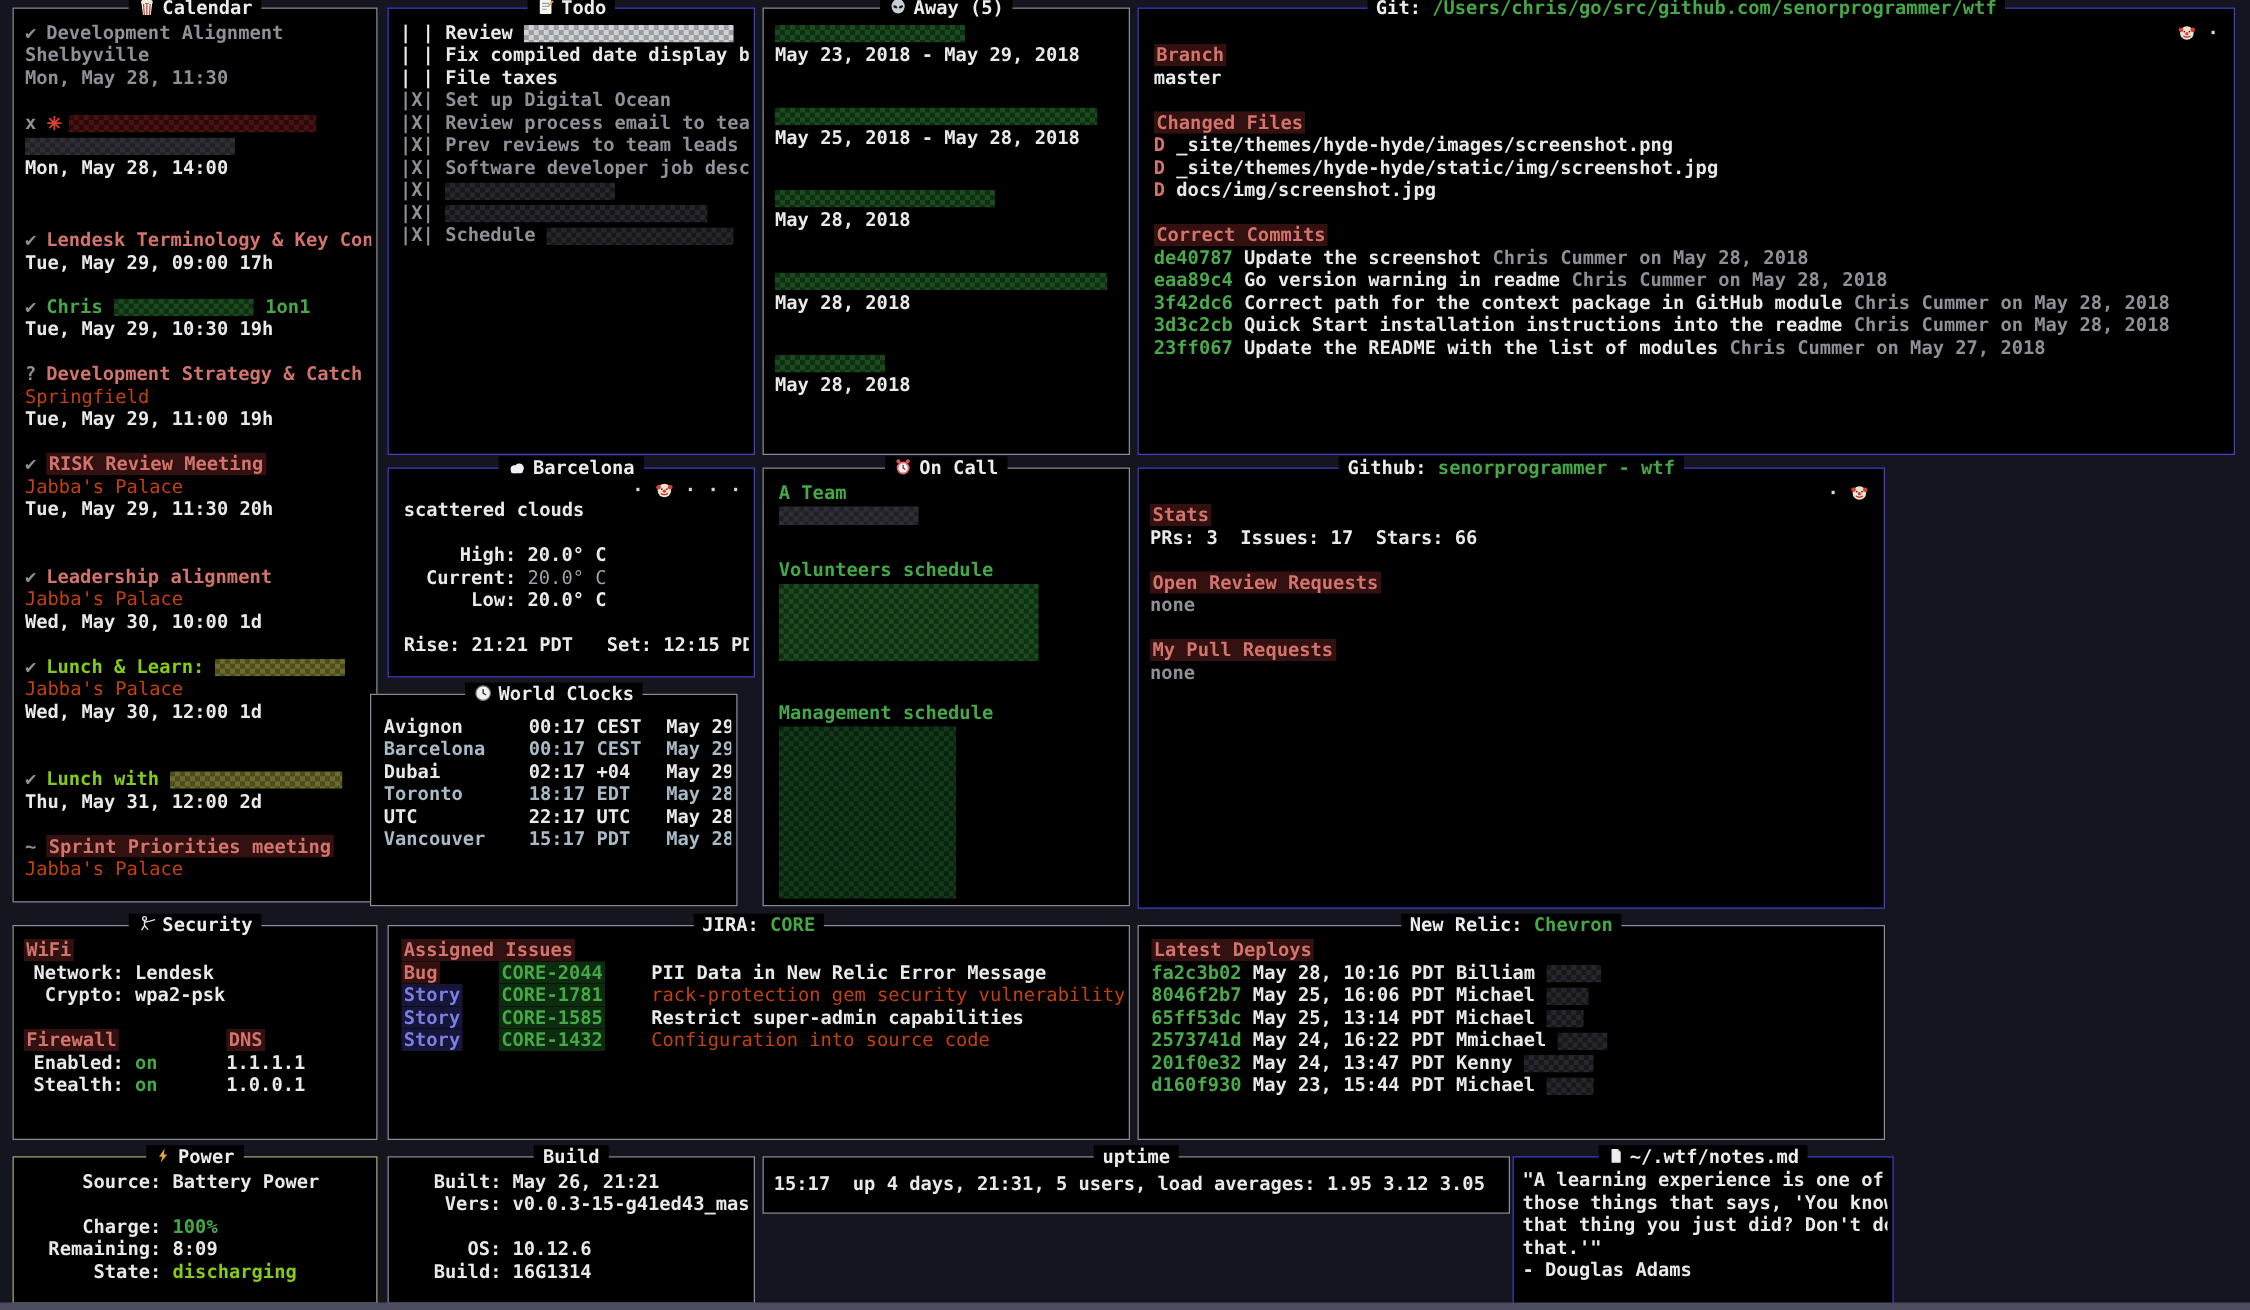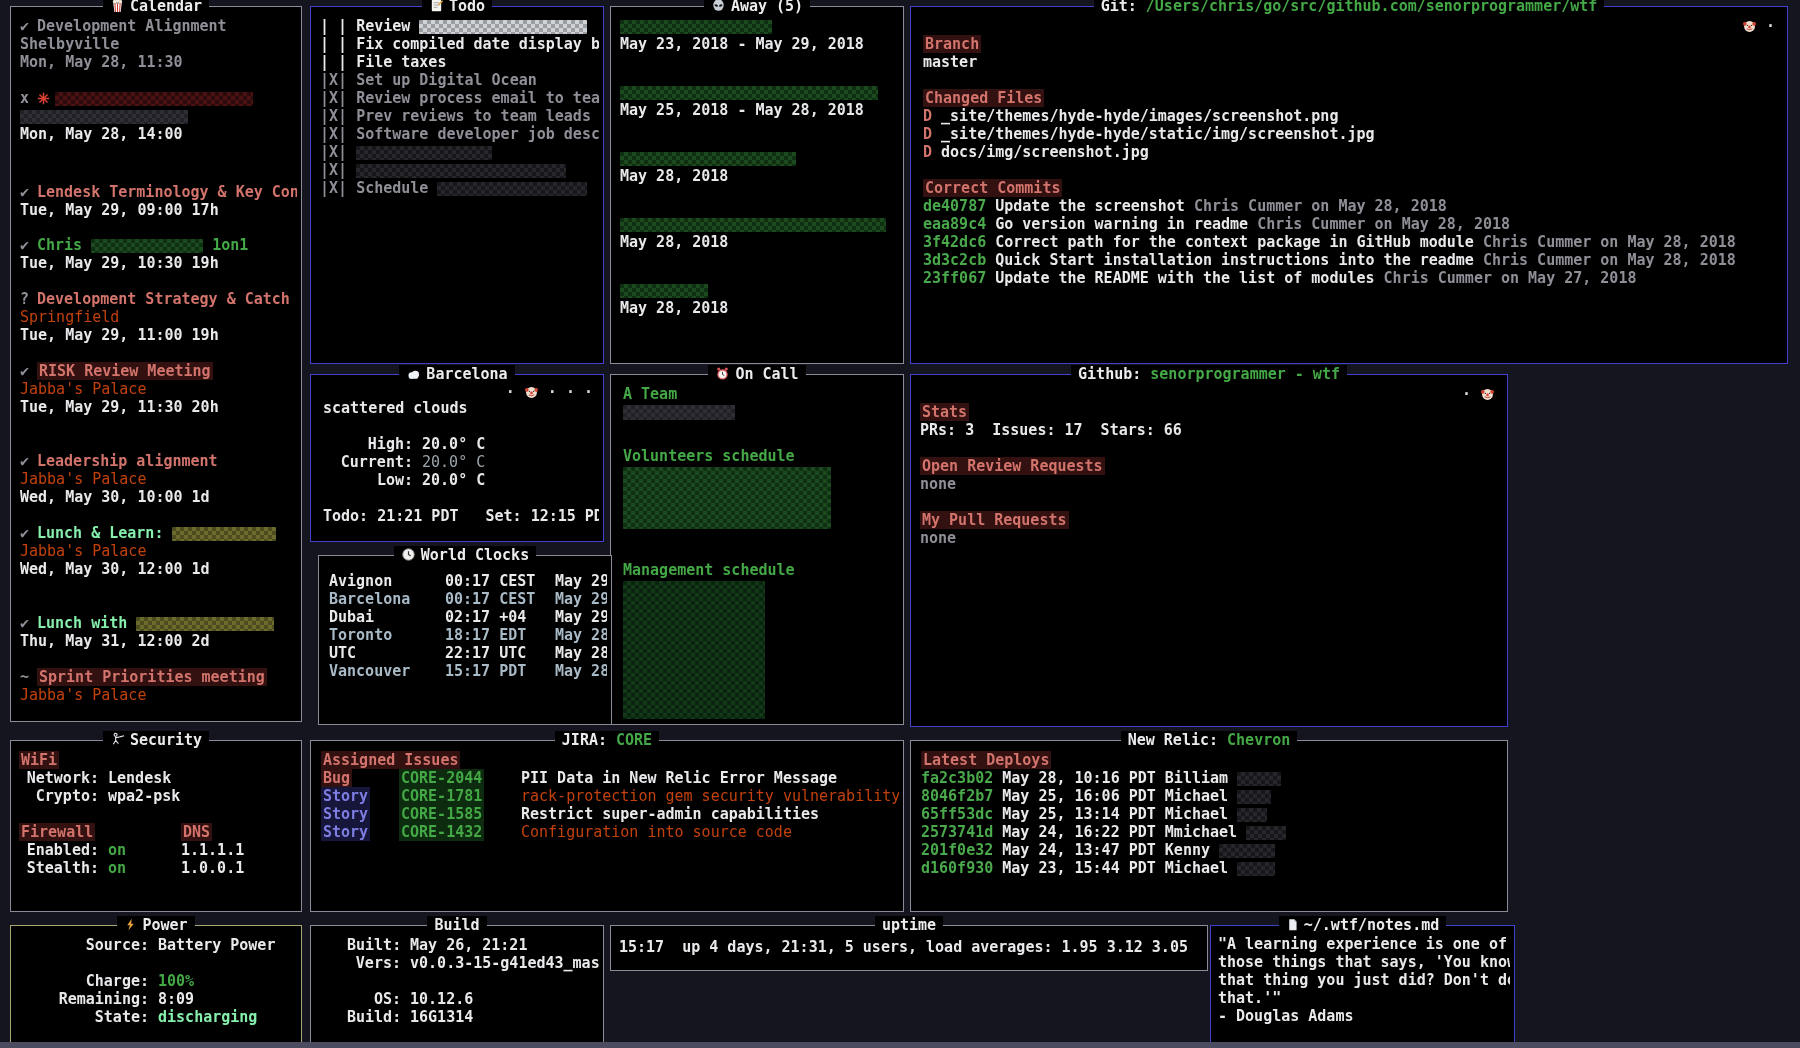--- a/index.html
+++ b/index.html
@@ -14,21 +14,21 @@
   .pbody{position:relative;padding:10px 4px 8px 9px;height:calc(100% - 18px);overflow:hidden;}
   .ln{white-space:pre;height:18px;overflow:hidden;}
   .w{color:#e9e9ec;font-weight:700;}
   .g{color:#8f8f98;font-weight:bold;}
   .gb{color:#8f8f98;font-weight:700;}
   .pl{color:#c2410c;}
   .plb{color:#a9bac7;font-weight:700;}
   .r{color:#d2736c;font-weight:700;}
   .rh{color:#d2736c;font-weight:700;background:#321110;padding:0 2px;}
   .gr{color:#43a845;font-weight:700;}
-  .y{color:#86efac;font-weight:700;}
+  .y{color:#84cc16;font-weight:700;}
   .bl{color:#7d7de2;font-weight:700;background:#16163a;padding:0 2px;}
   .key{color:#43a845;font-weight:700;background:#0d2b0e;padding:0 2px;}
   .sha{color:#49a94b;font-weight:700;}
   .dim{color:#9aa4ab;}
   .sp18{height:18px;}
   .pfx{display:inline-block;width:17px;}
   .lbl{display:inline-block;text-align:right;}
   .redact{display:inline-block;vertical-align:middle;height:14px;background-size:8px 8px;border-radius:1px;}
   .rx-red{background-image:repeating-conic-gradient(#4a1212 0% 25%,#2a0a0a 0% 50%);}
   .rx-gray{background-image:repeating-conic-gradient(#2e2e35 0% 25%,#202026 0% 50%);}
@@ -204,21 +204,21 @@
           <circle cx="10.2" cy="7.8" r="0.7" fill="#222"></circle>
           <path d="M5 11.5Q8 13.5 11 11.5" stroke="#b3362a" stroke-width="1" fill="none"></path>
         </svg> · · ·</div>
     <div class="pbody" style="padding-left:12px">
       <div class="ln w" style="margin-top:14px">scattered clouds</div>
       <div class="sp18"></div>
       <div class="ln"><span class="lbl w" style="width:90px">High:</span><span class="w"> </span><span class="w">20.0° C</span></div>
       <div class="ln"><span class="lbl w" style="width:90px">Current:</span><span> </span><span class="dim">20.0° C</span></div>
       <div class="ln"><span class="lbl w" style="width:90px">Low:</span><span class="w"> </span><span class="w">20.0° C</span></div>
       <div class="sp18"></div>
-      <div class="ln"><span class="w">Todo:</span><span class="w"> </span><span class="w">21:21 PDT</span><span class="w" style="margin-left:27px">Set:</span><span class="w"> </span><span class="w">12:15 PDT</span></div>
+      <div class="ln"><span class="w">Rise:</span><span class="w"> </span><span class="w">21:21 PDT</span><span class="w" style="margin-left:27px">Set:</span><span class="w"> </span><span class="w">12:15 PDT</span></div>
     </div>
   </div>
 
   <div class="panel" style="left:610px;top:374px;width:292px;height:349px">
     <div class="ptitle"><span class="tw"><svg width="15" height="15" viewBox="0 0 16 16">
             <circle cx="4" cy="3.2" r="1.7" fill="#d85555"></circle>
             <circle cx="12" cy="3.2" r="1.7" fill="#d85555"></circle>
             <circle cx="8" cy="9" r="5.5" fill="#e46a6a"></circle>
             <circle cx="8" cy="9" r="4" fill="#f7f2ef"></circle>
             <path d="M8 6.2V9l1.9 1.2" stroke="#333" stroke-width="1" fill="none"></path>
@@ -252,21 +252,21 @@
       <div class="ln w">PRs: 3  Issues: 17  Stars: 66</div>
       <div class="sp18"></div>
       <div class="ln"><span class="rh">Open Review Requests</span></div>
       <div class="ln g">none</div>
       <div class="sp18"></div>
       <div class="ln"><span class="rh">My Pull Requests</span></div>
       <div class="ln g">none</div>
     </div>
   </div>
 
-  <div class="panel" style="left:318px;top:555px;width:292px;height:168px">
+  <div class="panel" style="left:296px;top:555px;width:292px;height:168px">
     <div class="ptitle"><span class="tw"><svg width="15" height="15" viewBox="0 0 16 16">
             <circle cx="8" cy="8" r="6.2" fill="#f0f0ee" stroke="#777" stroke-width="1"></circle>
             <path d="M8 4.5V8l2.4 1.6" stroke="#333" stroke-width="1.2" fill="none"></path>
           </svg><span>World Clocks</span></span></div>
     <div class="pbody" style="padding-left:10px;padding-top:16px">
       <div class="ln"><span class="w" style="display:inline-block;width:116px">Avignon</span><span class="w" style="display:inline-block;width:110px">00:17 CEST</span><span class="w">May 29</span></div>
       <div class="ln"><span class="plb" style="display:inline-block;width:116px">Barcelona</span><span class="plb" style="display:inline-block;width:110px">00:17 CEST</span><span class="plb">May 29</span></div>
       <div class="ln"><span class="w" style="display:inline-block;width:116px">Dubai</span><span class="w" style="display:inline-block;width:110px">02:17 +04</span><span class="w">May 29</span></div>
       <div class="ln"><span class="plb" style="display:inline-block;width:116px">Toronto</span><span class="plb" style="display:inline-block;width:110px">18:17 EDT</span><span class="plb">May 28</span></div>
       <div class="ln"><span class="w" style="display:inline-block;width:116px">UTC</span><span class="w" style="display:inline-block;width:110px">22:17 UTC</span><span class="w">May 28</span></div>
@@ -320,21 +320,21 @@
       <div class="ln"><span class="sha">2573741d</span><span> </span><span class="w">May 24, 16:22 PDT</span><span> </span><span class="w">Mmichael</span><span> </span><span class="redact rx-dark" style="width:40px"></span></div>
       <div class="ln"><span class="sha">201f0e32</span><span> </span><span class="w">May 24, 13:47 PDT</span><span> </span><span class="w">Kenny</span><span> </span><span class="redact rx-dark" style="width:56px"></span></div>
       <div class="ln"><span class="sha">d160f930</span><span> </span><span class="w">May 23, 15:44 PDT</span><span> </span><span class="w">Michael</span><span> </span><span class="redact rx-dark" style="width:38px"></span></div>
     </div>
   </div>
 
   <div class="panel khaki" style="left:10px;top:925px;width:290px;height:116px">
     <div class="ptitle"><span class="tw"><svg width="13" height="15" viewBox="0 0 16 16">
             <path d="M9.5 1L4 9h3.2L5.5 15 12 7H8.8z" fill="#e8a43c"></path>
           </svg><span>Power</span></span></div>
-    <div class="pbody" style="padding-left:44px">
+    <div class="pbody" style="padding-left:24px">
       <div class="ln"><span class="lbl w" style="width:94px">Source:</span><span class="w"> </span><span class="w">Battery Power</span></div>
       <div class="sp18"></div>
       <div class="ln"><span class="lbl w" style="width:94px">Charge:</span><span class="w"> </span><span class="gr">100%</span></div>
       <div class="ln"><span class="lbl w" style="width:94px">Remaining:</span><span class="w"> </span><span class="w">8:09</span></div>
       <div class="ln"><span class="lbl w" style="width:94px">State:</span><span class="w"> </span><span class="y">discharging</span></div>
     </div>
   </div>
 
   <div class="panel" style="left:310px;top:925px;width:292px;height:116px">
     <div class="ptitle"><span class="tw"><span>Build</span></span></div>

